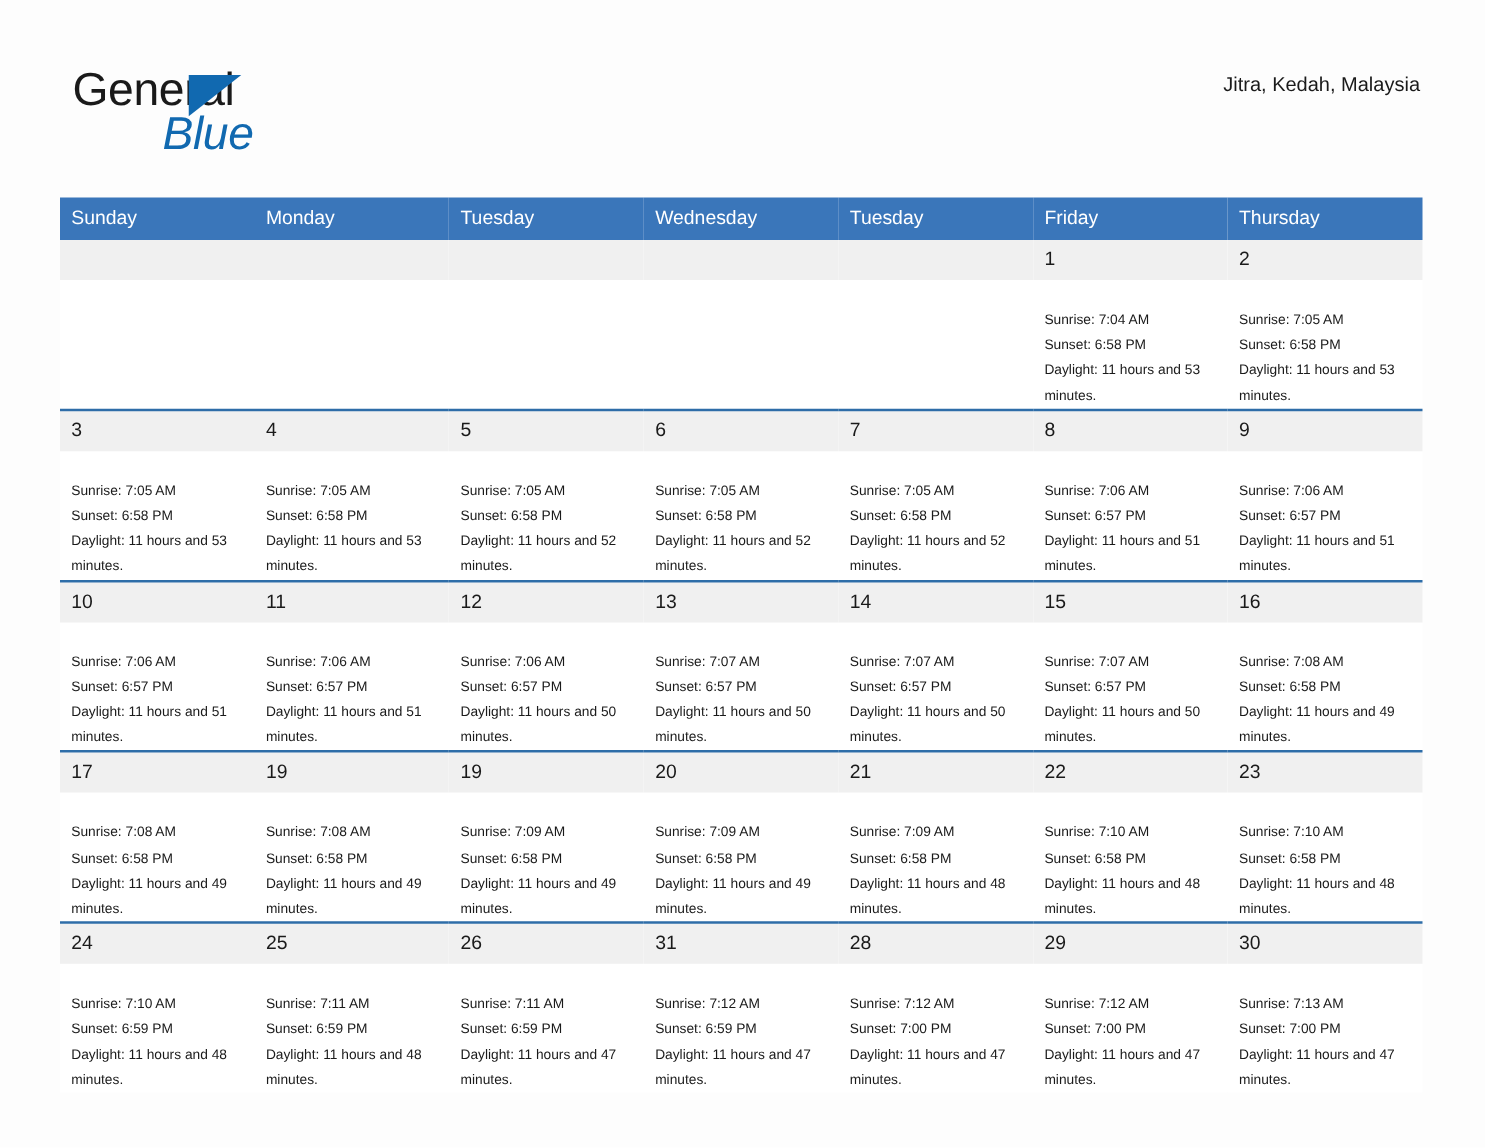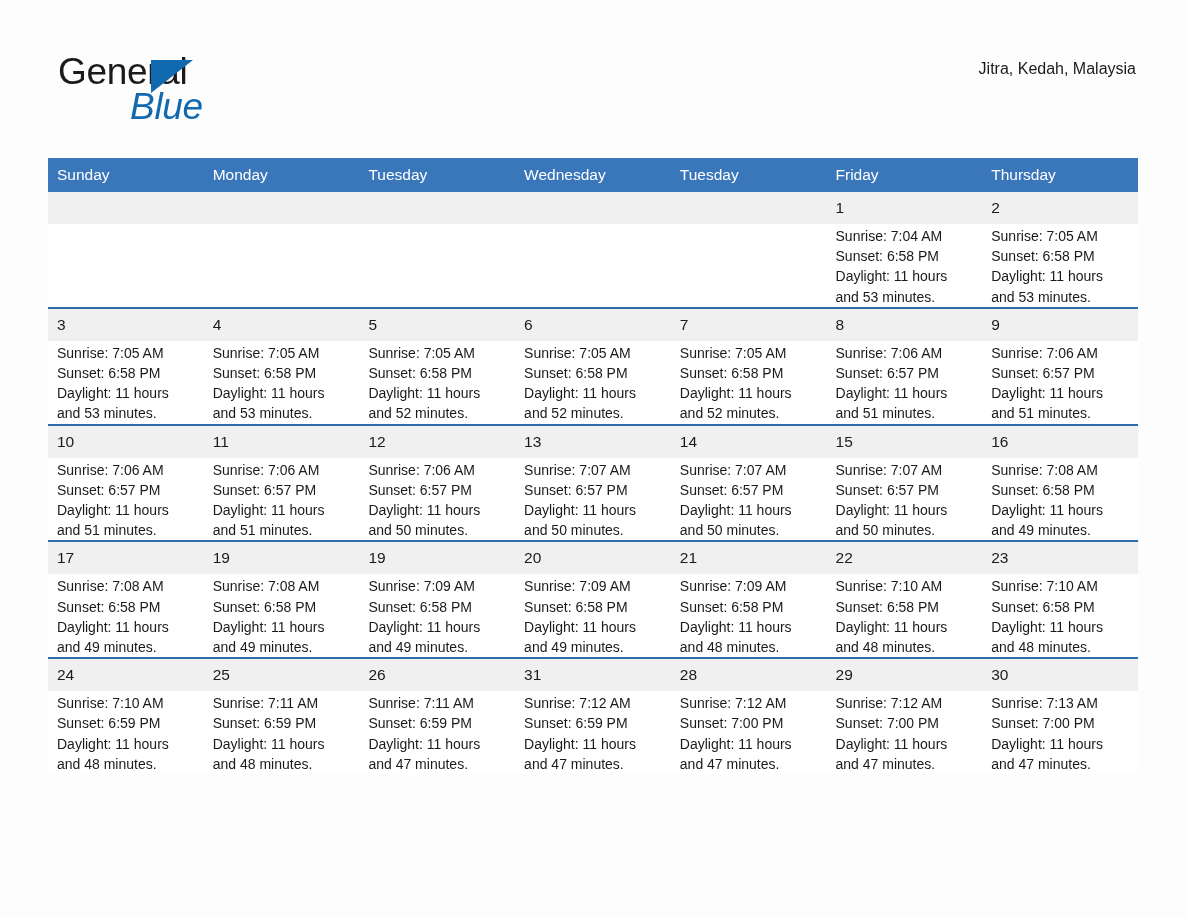--- a/index.html
+++ b/index.html
@@ -126,23 +126,24 @@
     font-size: 15.5px;
     line-height: 18px;
     padding: 7px 0 7px 9px;
     min-height: 18px;
   }
   .daynum.empty {
     color: transparent;
   }
   .details {
     padding: 2px 10px 0 9px;
-    font-size: 14px;
+    font-size: 11px;
     line-height: 20.2px;
     color: #1a1a1a;
+    margin-top: 20px;
   }
   .details div {
     white-space: nowrap;
   }
   .details .daylight {
     white-space: normal;
   }
 </style>
 </head>
 <body>

